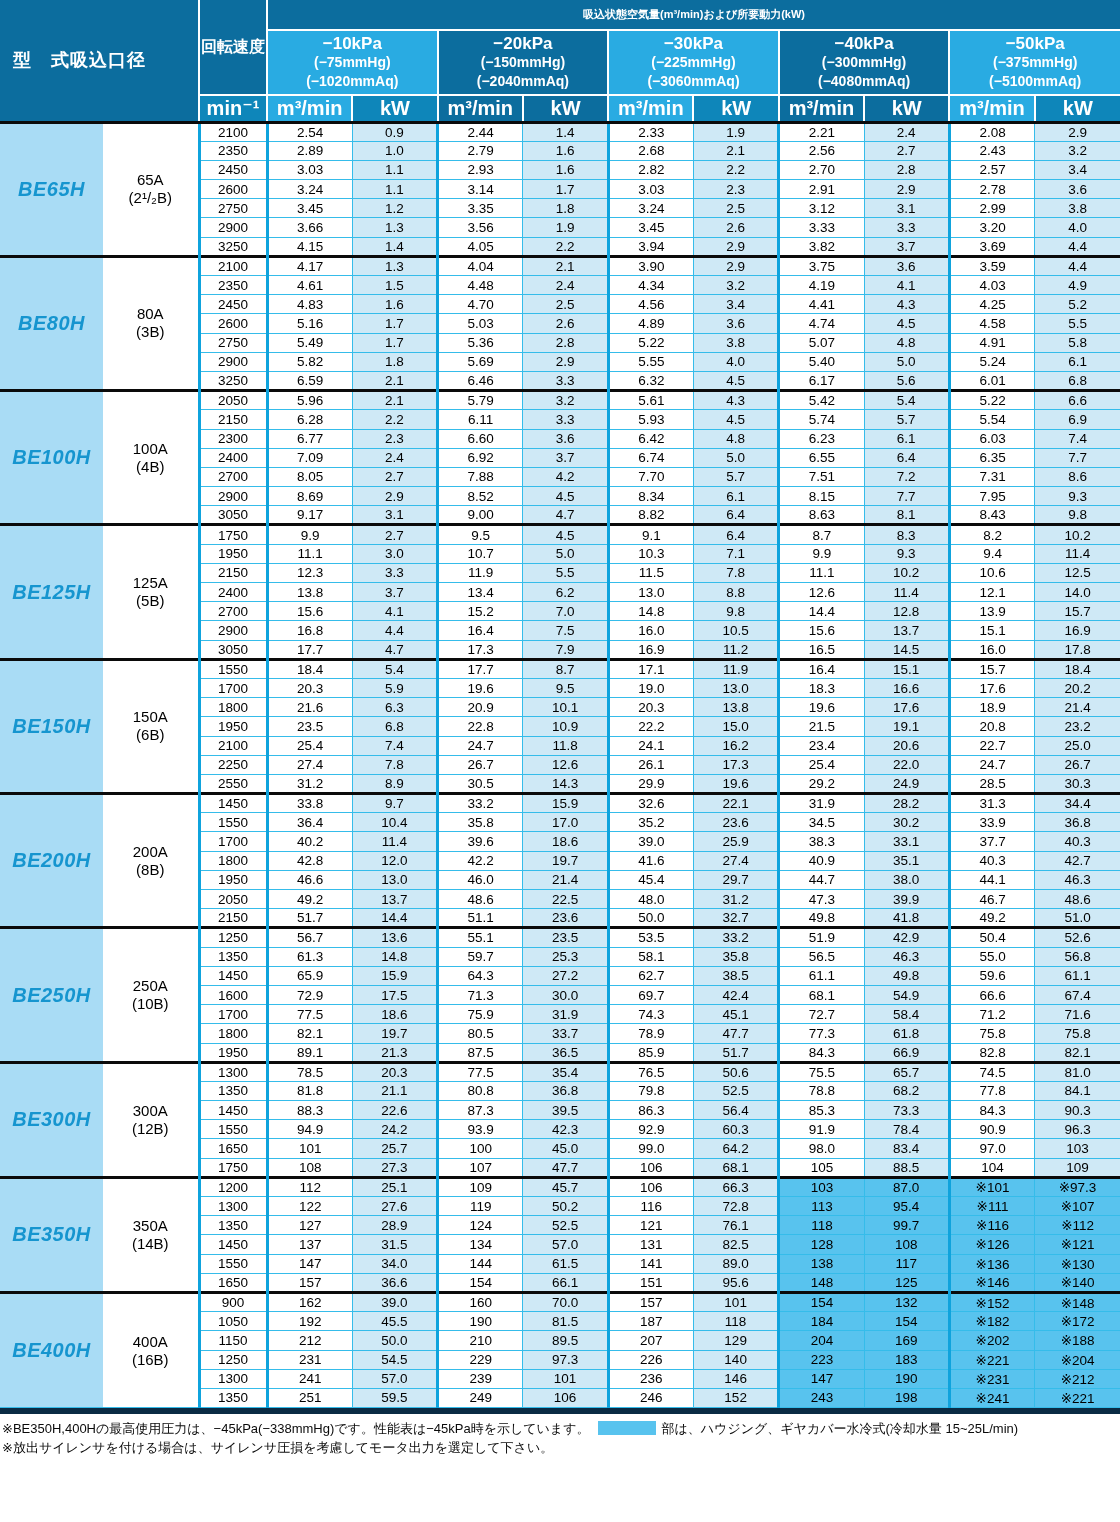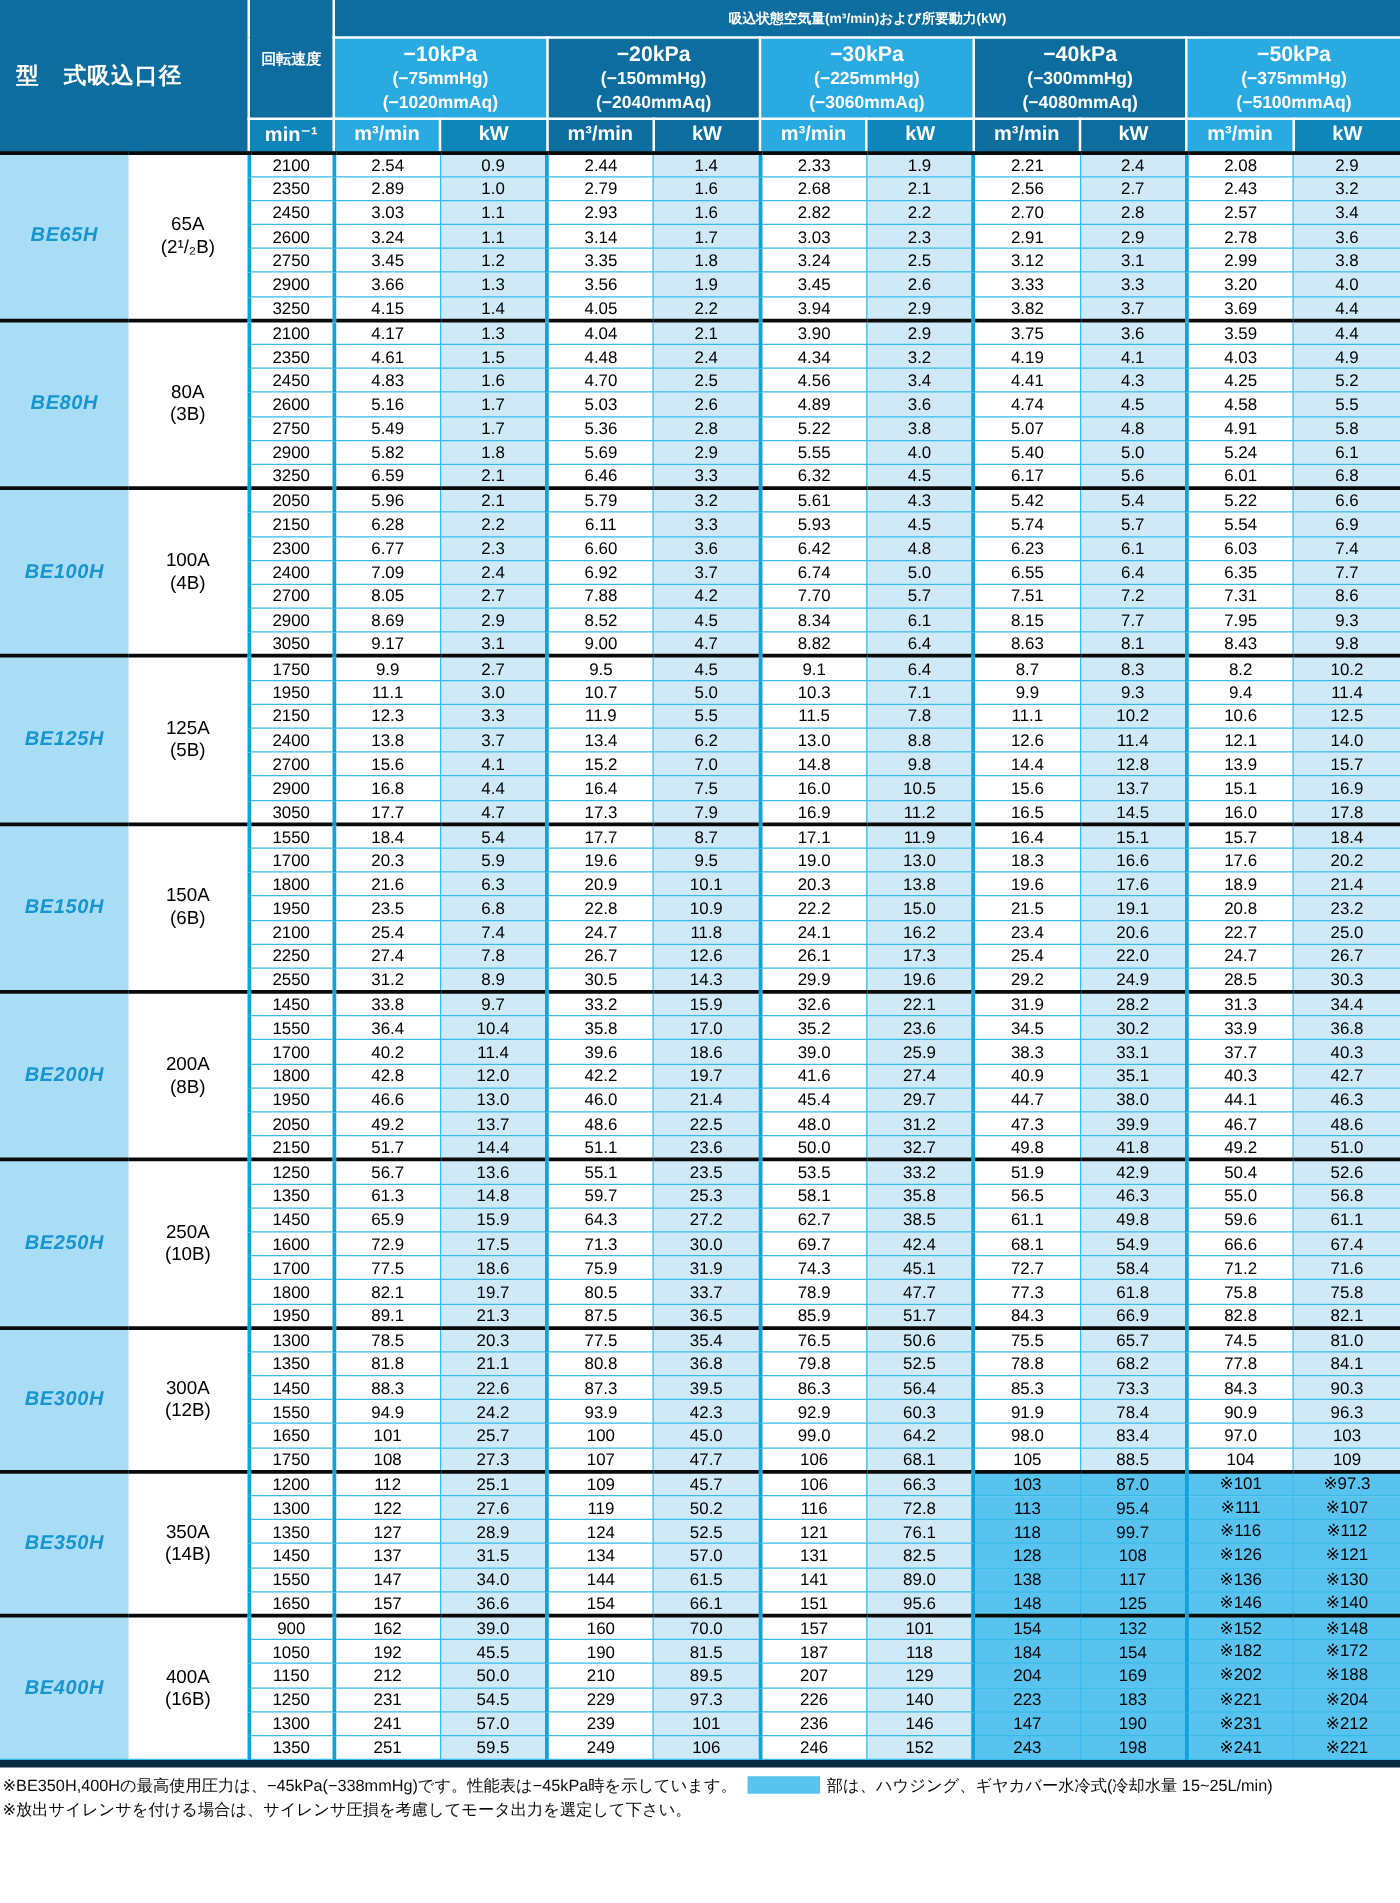--- a/index.html
+++ b/index.html
@@ -19,28 +19,28 @@
     color:#fff; font-weight:bold; padding:0; vertical-align:middle;
     background:var(--header-dark,#0c6d9e);
   }
   thead tr:first-child th { border-top:0; }
   .corner { border-left:0; height:30px; }
   .corner .corner-inner {
     display:flex; padding:0 13px;
     font-size:18px; letter-spacing:1px;
   }
   .banner { border-right:0; font-size:11px; height:30px; text-align:center; }
-  .speed-head { font-size:12px;margin-top:36px; }
+  .speed-head { font-size:16px;margin-top:36px; }
   th.pressure { height:65px; text-align:center; line-height:19px; }
   th.pressure .kpa { font-size:17px; }
   th.pressure .sub { font-size:14px; }
   th.pressure.light { background:var(--header-light,#29abe2); }
   th.pressure.dark  { background:var(--header-dark,#0c6d9e); }
   th.pressure:last-child { border-right:0; }
-  tr.unit-row th { height:27px; font-size:16px; }
+  tr.unit-row th { height:27px; font-size:20px; }
   th.u-speed { background:var(--header-mid,#0e86ba); }
   th.u-flow-light { background:var(--header-light,#29abe2); }
   th.u-kw-light   { background:var(--header-mid,#0e86ba); }
   th.u-flow-dark, th.u-kw-dark { background:var(--header-dark,#0c6d9e); }
   tr.unit-row th:last-child { border-right:0; }
 
   
   tbody td {
     border:1px solid var(--grid-line,#35bcea);
     background:#fff; color:#000;
@@ -49,21 +49,21 @@
   tbody td.kw  { background:var(--row-kw-bg,#cfe9f6); }
   tbody td.group-start { border-left:3px solid var(--group-line,#0fa3dd); }
   tbody tr.section-start td { border-top:3px solid #0a0a0a; }
   tbody td.hl { background:var(--highlight,#58c3ee); }
   tbody tr td:last-child { border-right:0; }
 
   td.model-cell {
     background:var(--model-bg,#a9dcf5);
     color:var(--model-text,#1695cf);
     border-left:0; border-right:0;
-    font-style:italic; font-weight:bold; font-size:16px; letter-spacing:.5px;
+    font-style:italic; font-weight:bold; font-size:20px; letter-spacing:.5px;
   }
   td.bore-cell { border-left:0; font-size:15px; line-height:18px; }
 
   
   .bottom-bar { width:1120px; height:6px; background:#0a2b44; }
   .notes { padding:5px 6px 0 2px; color:#0a0a0a; font-size:13px; line-height:19px; }
   .note-line { white-space:nowrap; }
   .swatch {
     display:inline-block; width:58px; height:14px;
     background:var(--highlight,#58c3ee);

